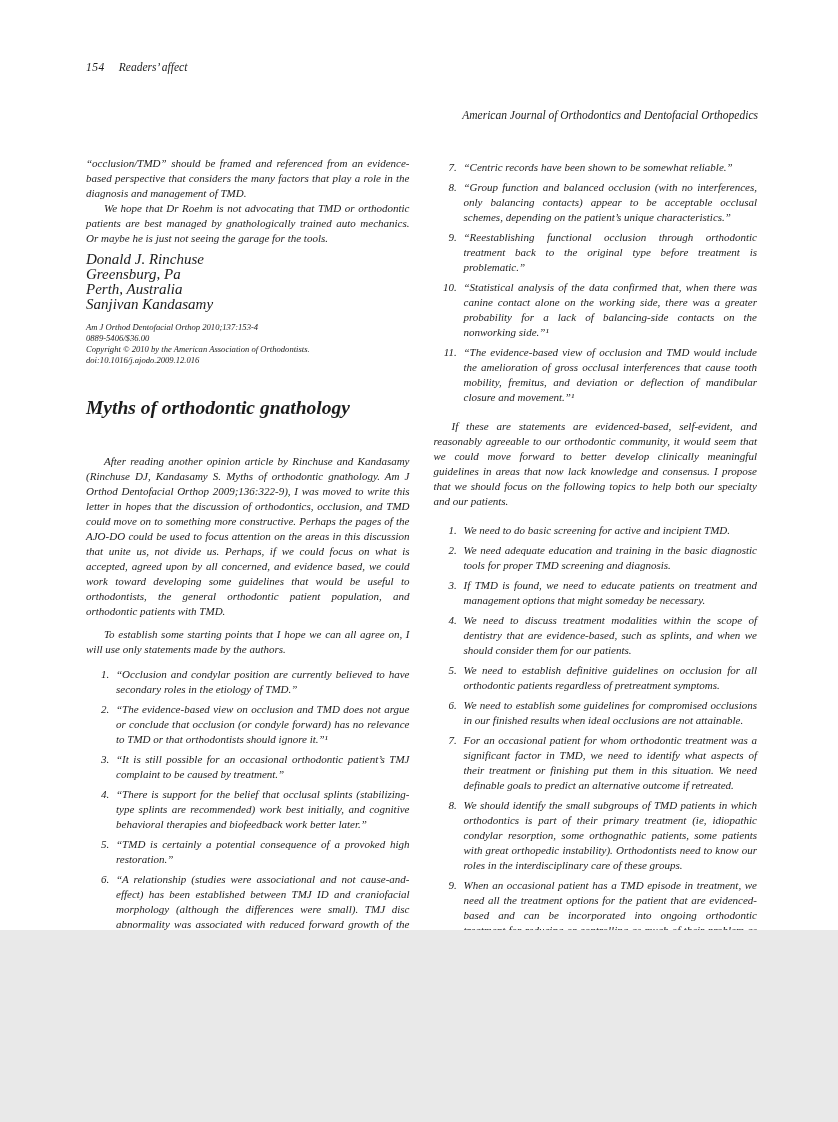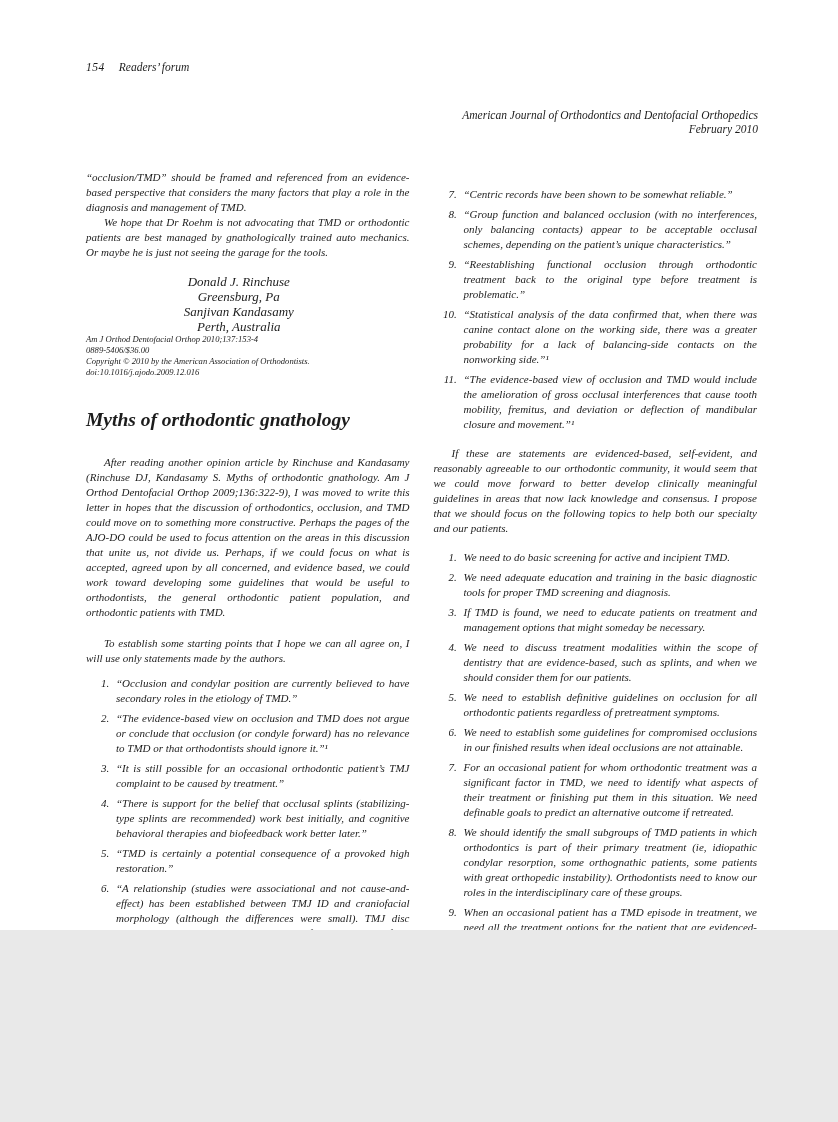--- a/index.html
+++ b/index.html
@@ -35,79 +35,79 @@
   }
   .col { width: 324px; }
   p {
     margin: 0;
     font-size: 11px;
     line-height: 15px;
     text-align: justify;
   }
   p.indent { text-indent: 18px; }
   .signature {
-    margin-top: 14px;
-    text-align: center;
-    font-size: 13px;
+    margin-top: 6px;
+    text-align: left;
+    font-size: 15px;
     line-height: 15px;
     padding-right: 18px;
   }
   .citation {
+    margin-top: 10px;
     font-size: 8.6px;
     line-height: 11px;
     text-align: left;
   }
   .article-title {
-    margin: 30px 0 24px 0;
+    margin: 30px 0 35px 0;
     font-size: 19.5px;
     line-height: 23px;
     font-weight: bold;
     text-align: left;
   }
   ol.numlist {
     margin: 10px 0 0 0;
     padding: 0 0 0 26px;
     font-size: 11px;
     line-height: 15px;
   }
   ol.numlist li {
     margin-bottom: 5px;
     text-align: justify;
     padding-left: 4px;
   }
-  .para-space { margin-top: 16px; }
+  .para-space { margin-top: 8px; }
   .para-space-lg { margin-top: 14px; }
 </style>
 </head>
 <body>
 
 <div class="page">
 
   <div class="running-head">
     <div class="left">
       <span class="pageno">154</span>
-      <span class="section">Readers’ forum</span>
+      <span class="section">Readers’ affect</span>
     </div>
     <div class="right">
       <div>American Journal of Orthodontics and Dentofacial Orthopedics</div>
-      <div>February 2010</div>
     </div>
   </div>
 
   <div class="content">
 
     <div class="col">
       <p>“occlusion/TMD” should be framed and referenced from an evidence-based perspective that considers the many factors that play a role in the diagnosis and management of TMD.</p>
       <p class="indent">We hope that Dr Roehm is not advocating that TMD or orthodontic patients are best managed by gnathologically trained auto mechanics. Or maybe he is just not seeing the garage for the tools.</p>
 
       <div class="signature">
         <div>Donald J. Rinchuse</div>
         <div>Greensburg, Pa</div>
+        <div>Perth, Australia</div>
         <div>Sanjivan Kandasamy</div>
-        <div>Perth, Australia</div>
       </div>
 
       <div class="citation">
         <div>Am J Orthod Dentofacial Orthop 2010;137:153-4</div>
         <div>0889-5406/$36.00</div>
         <div>Copyright © 2010 by the American Association of Orthodontists.</div>
         <div>doi:10.1016/j.ajodo.2009.12.016</div>
       </div>
 
       <h1 class="article-title">Myths of orthodontic gnathology</h1>
@@ -119,21 +119,21 @@
         <li>“Occlusion and condylar position are currently believed to have secondary roles in the etiology of TMD.”</li>
         <li>“The evidence-based view on occlusion and TMD does not argue or conclude that occlusion (or condyle forward) has no relevance to TMD or that orthodontists should ignore it.”¹</li>
         <li>“It is still possible for an occasional orthodontic patient’s TMJ complaint to be caused by treatment.”</li>
         <li>“There is support for the belief that occlusal splints (stabilizing-type splints are recommended) work best initially, and cognitive behavioral therapies and biofeedback work better later.”</li>
         <li>“TMD is certainly a potential consequence of a provoked high restoration.”</li>
         <li>“A relationship (studies were associational and not cause-and-effect) has been established between TMJ ID and craniofacial morphology (although the differences were small). TMJ disc abnormality was associated with reduced forward growth of the maxillary and mandibular bodies; for adolescents, there was reduced growth of the mandibular ramus. It is not a leap of faith that TMJ disc pathology can affect condylar growth. . . . There is general agreement that some consideration of this information should be factored into an orthodontist’s thought process during treatment planning.”</li>
       </ol>
     </div>
 
     <div class="col">
-      <ol class="numlist" start="7" style="margin-top:17px;">
+      <ol class="numlist" start="7" style="margin-top:4px;">
         <li>“Centric records have been shown to be somewhat reliable.”</li>
         <li>“Group function and balanced occlusion (with no interferences, only balancing contacts) appear to be acceptable occlusal schemes, depending on the patient’s unique characteristics.”</li>
         <li>“Reestablishing functional occlusion through orthodontic treatment back to the original type before treatment is problematic.”</li>
         <li>“Statistical analysis of the data confirmed that, when there was canine contact alone on the working side, there was a greater probability for a lack of balancing-side contacts on the nonworking side.”¹</li>
         <li>“The evidence-based view of occlusion and TMD would include the amelioration of gross occlusal interferences that cause tooth mobility, fremitus, and deviation or deflection of mandibular closure and movement.”¹</li>
       </ol>
 
       <p class="indent para-space-lg">If these are statements are evidenced-based, self-evident, and reasonably agreeable to our orthodontic community, it would seem that we could move forward to better develop clinically meaningful guidelines in areas that now lack knowledge and consensus. I propose that we should focus on the following topics to help both our specialty and our patients.</p>
 
       <ol class="numlist" start="1" style="margin-top:14px;">

